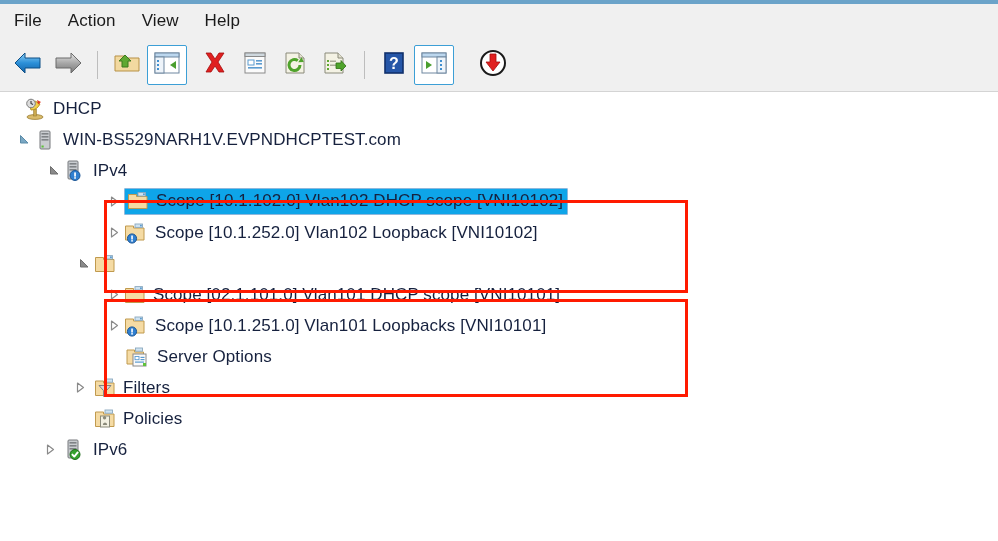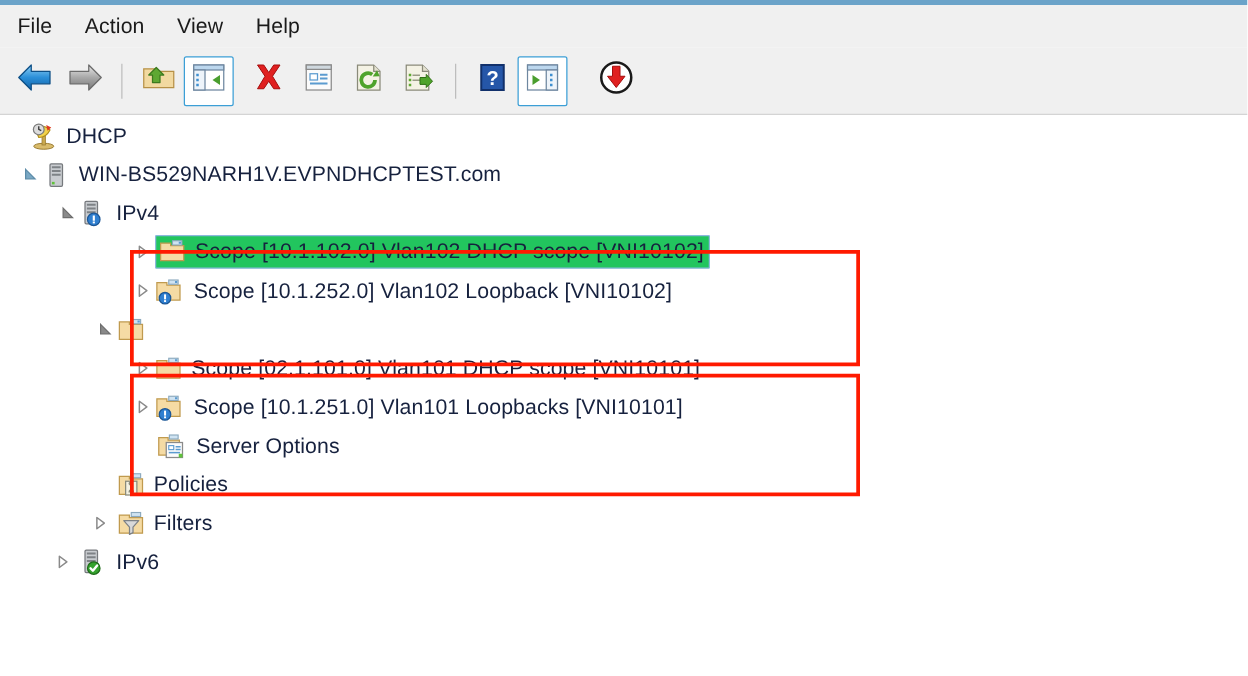--- a/index.html
+++ b/index.html
@@ -53,21 +53,21 @@
   }
   .ico{
     width:22px;min-width:22px;height:22px;margin-right:7px;position:relative;
     display:flex;align-items:center;justify-content:center;
   }
   .label{
     font-size:17px;color:#16213e;letter-spacing:0.1px;line-height:1;
     padding-bottom:1px;
   }
   .row.selected .sel{
-    background:#22c55e;border:1px solid #8cb8dd;border-radius:1px;
+    background:#0ea5e9;border:1px solid #8cb8dd;border-radius:1px;
     display:inline-flex;align-items:center;padding:1px 4px 2px 2px;box-sizing:border-box;
     height:27px;
   }
   .selwrap{display:inline-flex;align-items:center;}
 
   
   .redbox{
     position:absolute;border:3px solid #ff1a00;box-sizing:border-box;
     pointer-events:none;
   }
@@ -385,47 +385,47 @@
           <rect x="9" y="10.5" width="4" height="3.2" fill="#ffffff" stroke="#5b9bd0" stroke-width="0.9"></rect>
           <rect x="14.5" y="10.8" width="4" height="1.2" fill="#5b9bd0"></rect>
           <rect x="14.5" y="13" width="4" height="1.2" fill="#5b9bd0"></rect>
           <rect x="9" y="15.5" width="9" height="1.2" fill="#5b9bd0"></rect>
           <rect x="17" y="17" width="3" height="3" fill="#5fc23a"></rect>
         </svg>
       </span>
       <span class="label">Server Options</span>
     </div>
 
+    <div class="row" style="padding-left:44px;">
+      <span class="twisty" style="margin-left:26px;">
+        <svg width="11" height="11" viewBox="0 0 11 11">
+            <path d="M2.5 1 L8.5 5.5 L2.5 10 Z" fill="none" stroke="#8a8a8a" stroke-width="1.2" stroke-linejoin="round"></path>
+          </svg>
+      </span>
+      <span class="ico" style="margin-left:4px;">
+        <svg width="22" height="21" viewBox="0 0 22 21">
+          <path d="M1.5 4 h8 v2 h10.5 v12.5 h-18.5 z" fill="#f5dba4" stroke="#c09a4e" stroke-width="1"></path>
+          <rect x="11" y="2" width="7.5" height="3.2" fill="#cfe3f2" stroke="#8aa8bd" stroke-width="0.9"></rect>
+          <path d="M5 8.5 h12 l-4.6 5.2 v4.4 l-2.8 1.4 v-5.8 z" fill="#d9d9d9" stroke="#7e8286" stroke-width="1" stroke-linejoin="round"></path>
+        </svg>
+      </span>
+      <span class="label">Filters</span>
+    </div>
+
     <div class="row" style="padding-left:74px;">
       <span class="twisty"></span>
       <span class="ico">
         <svg width="22" height="21" viewBox="0 0 22 21">
           <path d="M1.5 4 h8 v2 h10.5 v12.5 h-18.5 z" fill="#f5dba4" stroke="#c09a4e" stroke-width="1"></path>
           <rect x="11" y="2" width="7.5" height="3.2" fill="#cfe3f2" stroke="#8aa8bd" stroke-width="0.9"></rect>
           <rect x="6.5" y="8" width="9" height="11" fill="#f3f1e2" stroke="#8a8a7a" stroke-width="1"></rect>
           <path d="M10.5 11.5 a1.7 1.7 0 1 1 0.1 0 M8.8 17 q0 -2.6 2.2 -2.6 q2.2 0 2.2 2.6" fill="#8a8a7a"></path>
         </svg>
       </span>
       <span class="label">Policies</span>
-    </div>
-
-    <div class="row" style="padding-left:44px;">
-      <span class="twisty" style="margin-left:26px;">
-        <svg width="11" height="11" viewBox="0 0 11 11">
-            <path d="M2.5 1 L8.5 5.5 L2.5 10 Z" fill="none" stroke="#8a8a8a" stroke-width="1.2" stroke-linejoin="round"></path>
-          </svg>
-      </span>
-      <span class="ico" style="margin-left:4px;">
-        <svg width="22" height="21" viewBox="0 0 22 21">
-          <path d="M1.5 4 h8 v2 h10.5 v12.5 h-18.5 z" fill="#f5dba4" stroke="#c09a4e" stroke-width="1"></path>
-          <rect x="11" y="2" width="7.5" height="3.2" fill="#cfe3f2" stroke="#8aa8bd" stroke-width="0.9"></rect>
-          <path d="M5 8.5 h12 l-4.6 5.2 v4.4 l-2.8 1.4 v-5.8 z" fill="#d9d9d9" stroke="#7e8286" stroke-width="1" stroke-linejoin="round"></path>
-        </svg>
-      </span>
-      <span class="label">Filters</span>
     </div>
 
     <div class="row" style="padding-left:14px;">
       <span class="twisty" style="margin-left:26px;">
         <svg width="11" height="11" viewBox="0 0 11 11">
             <path d="M2.5 1 L8.5 5.5 L2.5 10 Z" fill="none" stroke="#8a8a8a" stroke-width="1.2" stroke-linejoin="round"></path>
           </svg>
       </span>
       <span class="ico" style="margin-left:4px;width:22px;min-width:22px;">
         <svg width="22" height="22" viewBox="0 0 22 22">

